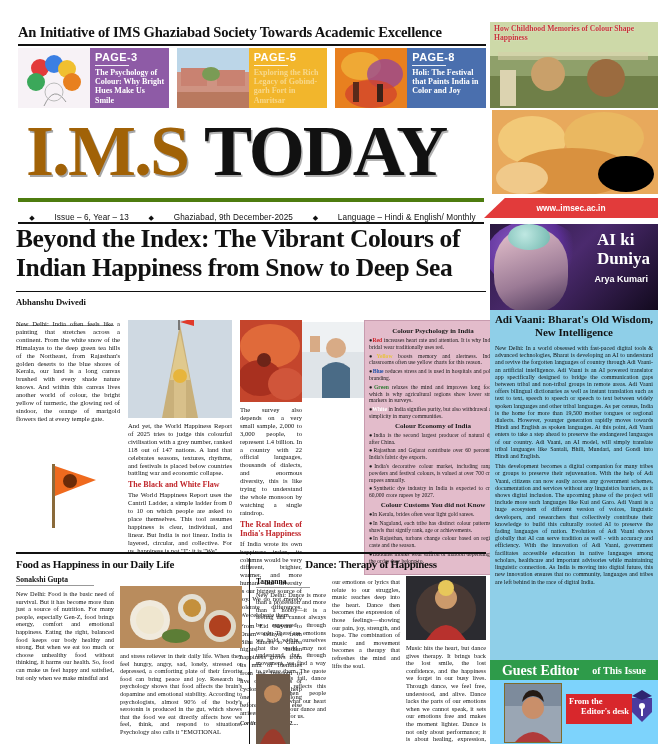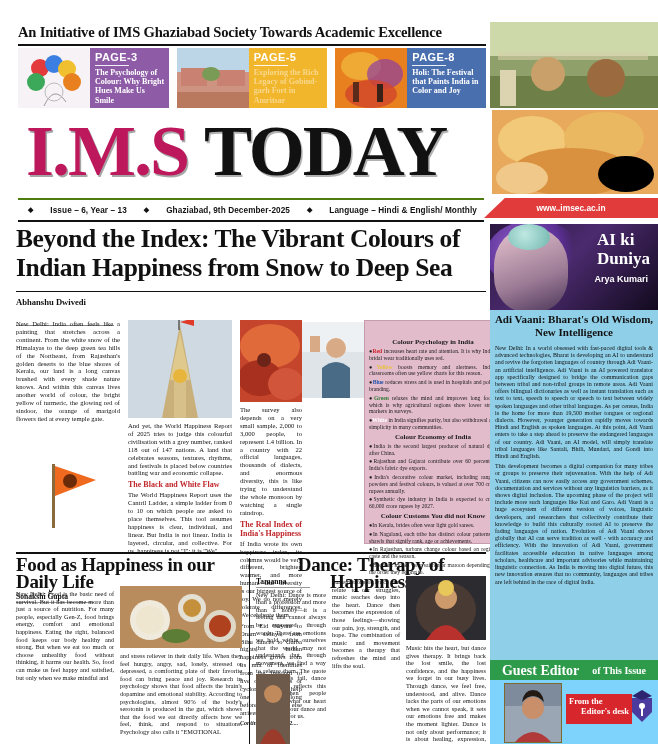--- a/index.html
+++ b/index.html
@@ -33,29 +33,29 @@
   .t3{background:#4a6fae;} .t3 .ptxt{color:#ffffff;}
 
   .toppic{position:absolute;left:490px;top:22px;width:168px;height:86px;overflow:hidden;}
   .toppic .cap{position:absolute;left:4px;top:2px;width:158px;font-size:7.6px;line-height:9px;
     font-weight:bold;color:#c8343a;text-shadow:0 0 2px rgba(255,255,255,.6);}
 
   
   .masthead{position:absolute;left:0;top:110px;width:658px;height:84px;}
   .mast-text{position:absolute;left:26px;top:4px;font-size:72px;line-height:74px;font-weight:bold;
     letter-spacing:-2px;font-family:"Liberation Serif",serif;}
-  .mast-ims{color:#be185d;text-shadow:1.5px 1.5px 0 rgba(0,0,0,.35);}
+  .mast-ims{color:#a16207;text-shadow:1.5px 1.5px 0 rgba(0,0,0,.35);}
   .mast-today{color:#111;text-shadow:1.5px 1.5px 0 rgba(0,0,0,.3);}
   .mast-right{position:absolute;left:492px;top:0;width:166px;height:84px;}
 
   
   .inforow{position:absolute;left:18px;top:198px;width:640px;height:20px;}
-  .infobar{position:absolute;left:0;top:0;width:466px;height:20px;border-top:2px solid #4d7c0f;
-    border-bottom:2px solid #111;display:flex;align-items:center;justify-content:space-around;
-    font-family:"Liberation Sans",sans-serif;font-size:8.2px;font-weight:bold;letter-spacing:.1px;}
+  .infobar{position:absolute;left:0;top:0;width:466px;height:20px;border-top:4px solid #4d7c0f;
+    border-bottom:2px solid #111;display:flex;align-items:flex-end;justify-content:space-around;
+    font-family:"Liberation Sans",sans-serif;font-size:8.2px;font-weight:normal;letter-spacing:.1px;}
   .infobar .dia{color:#111;font-size:7px;margin:0 3px;}
   .urlbox{position:absolute;left:466px;top:0;width:174px;height:20px;background:#e23b3b;
     color:#fff;font-family:"Liberation Sans",sans-serif;font-size:8.4px;font-weight:bold;
     display:flex;align-items:center;justify-content:center;
     clip-path:polygon(12% 0,100% 0,100% 100%,0 100%);}
 
   
   .lead{position:absolute;left:16px;top:224px;width:470px;height:325px;}
   .lead-h{font-size:25.5px;line-height:29px;font-weight:bold;letter-spacing:-.4px;
     border-bottom:1.5px solid #111;padding-bottom:9px;}
@@ -71,22 +71,22 @@
   .c2{left:112px;top:0;width:104px;}
   .c3{left:112px;top:0;width:104px;}
 
   .photo{background-size:cover;background-position:center;}
   .p-temple{position:absolute;left:112px;top:0;width:104px;height:98px;}
   .p-flag{position:absolute;left:14px;top:130px;width:74px;height:86px;}
   .p-holi{position:absolute;left:224px;top:0;width:62px;height:82px;}
   .p-highfive{position:absolute;left:286px;top:2px;width:62px;height:76px;}
 
   
-  .psybox{position:absolute;left:348px;top:0;width:138px;height:224px;background:#e3bccb;
-    border:1px solid #c79bae;padding:16px 4px;box-sizing:border-box;
+  .psybox{position:absolute;left:348px;top:0;width:138px;height:255px;background:#e3bccb;
+    border:1px solid #c79bae;padding:5px 4px;box-sizing:border-box;
     font-size:5.6px;line-height:6.8px;color:#1a1a1a;}
   .psybox h4{margin:1px 0 2px;text-align:center;font-size:7px;line-height:8px;font-weight:bold;}
   .psybox li{list-style:none;margin:0 0 2px 0;text-align:justify;}
   .psybox ul{margin:0;padding:0;}
   .bullet{font-size:5.5px;}
   .kRed{color:#cc2027;font-weight:bold;}
   .kYellow{color:#e8c23c;font-weight:bold;}
   .kBlue{color:#1f4fa8;font-weight:bold;}
   .kGreen{color:#2f7a33;font-weight:bold;}
   .kWhite{color:#ffffff;font-weight:bold;}
@@ -123,21 +123,21 @@
   .gphoto{position:absolute;left:14px;top:3px;width:56px;height:58px;background:#9aa6b4;
     border:1px solid #7e6a2c;overflow:hidden;}
   .gdesk{position:absolute;left:76px;top:14px;width:66px;height:30px;background:#d8272c;
     color:#fff;font-size:8.5px;line-height:10px;font-weight:bold;padding:2px 3px;box-sizing:border-box;}
   .gpen{position:absolute;left:140px;top:8px;width:24px;height:34px;}
 
   
   .lowrule{position:absolute;left:16px;top:552px;width:470px;height:2px;background:#111;}
   .lowwrap{position:absolute;left:16px;top:556px;width:470px;height:188px;}
   .lowdiv{position:absolute;left:233px;top:2px;width:1px;height:186px;background:#111;}
-  .lhead{font-size:19px;line-height:17px;font-weight:bold;letter-spacing:-.3px;}
+  .lhead{font-size:11px;line-height:17px;font-weight:bold;letter-spacing:-.3px;}
   .lbyline{font-size:7.6px;font-weight:bold;margin-top:2px;border-bottom:1px solid #999;
     padding-bottom:1px;}
   .lbody{font-size:6.3px;line-height:7.6px;text-align:justify;}
   .lbody p{margin:0 0 3px;}
 
   .s-food{position:absolute;left:0;top:0;width:226px;height:188px;}
   .s-dance{position:absolute;left:240px;top:0;width:230px;height:188px;}
   .fcol1{position:absolute;left:0;top:34px;width:98px;}
   .fcol2{position:absolute;left:104px;top:96px;width:122px;}
   .f-photo{position:absolute;left:104px;top:30px;width:122px;height:62px;}
@@ -219,20 +219,21 @@
       <svg viewBox="0 0 168 86" width="168" height="86" style="position:absolute;left:0;top:0;">
         <rect width="168" height="86" fill="#b7c392"></rect>
         <rect y="0" width="168" height="34" fill="#cdd9a8"></rect>
         <rect y="34" width="168" height="20" fill="#8fa06a"></rect>
         <rect y="54" width="168" height="32" fill="#6f7f48"></rect>
         <rect x="8" y="30" width="150" height="8" fill="#d6cfa8" opacity=".6"></rect>
         <circle cx="58" cy="52" r="17" fill="#c9a06a"></circle>
         <circle cx="116" cy="56" r="19" fill="#9b6b3f"></circle>
         <rect x="10" y="48" width="16" height="36" fill="#dcd3b0"></rect>
       </svg>
+      <div class="cap">How Childhood Memories of Colour Shape Happiness</div>
     </div>
   </div>
 
   <div class="masthead">
     <div class="mast-text">
       <span class="mast-ims">I.M.S</span><span>&nbsp;</span><span class="mast-today">TODAY</span>
     </div>
     <div class="mast-right">
       <svg viewBox="0 0 166 84" width="166" height="84">
         <rect width="166" height="84" fill="#e8a95c"></rect>

